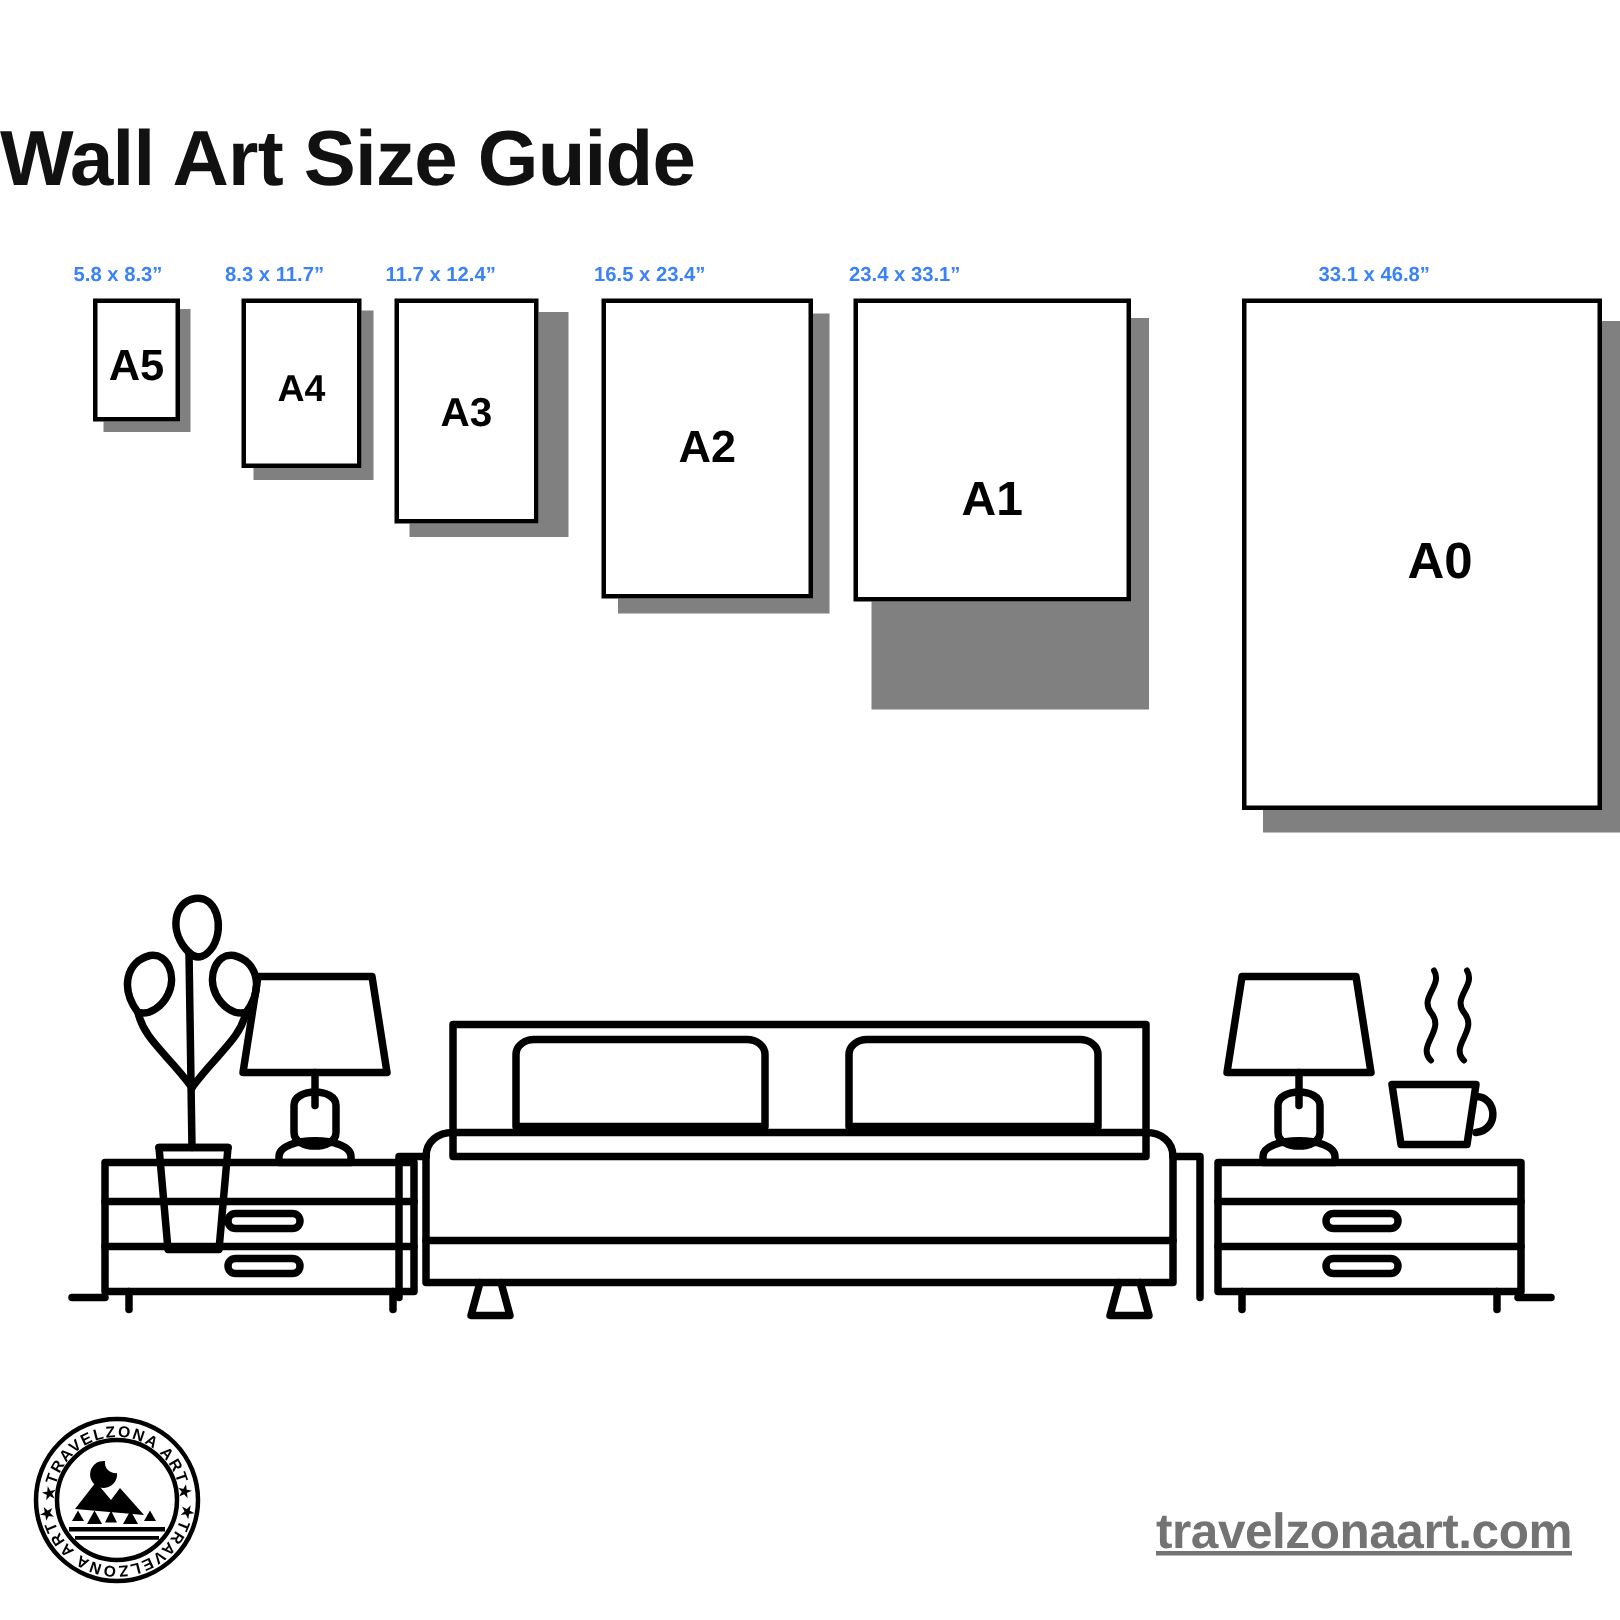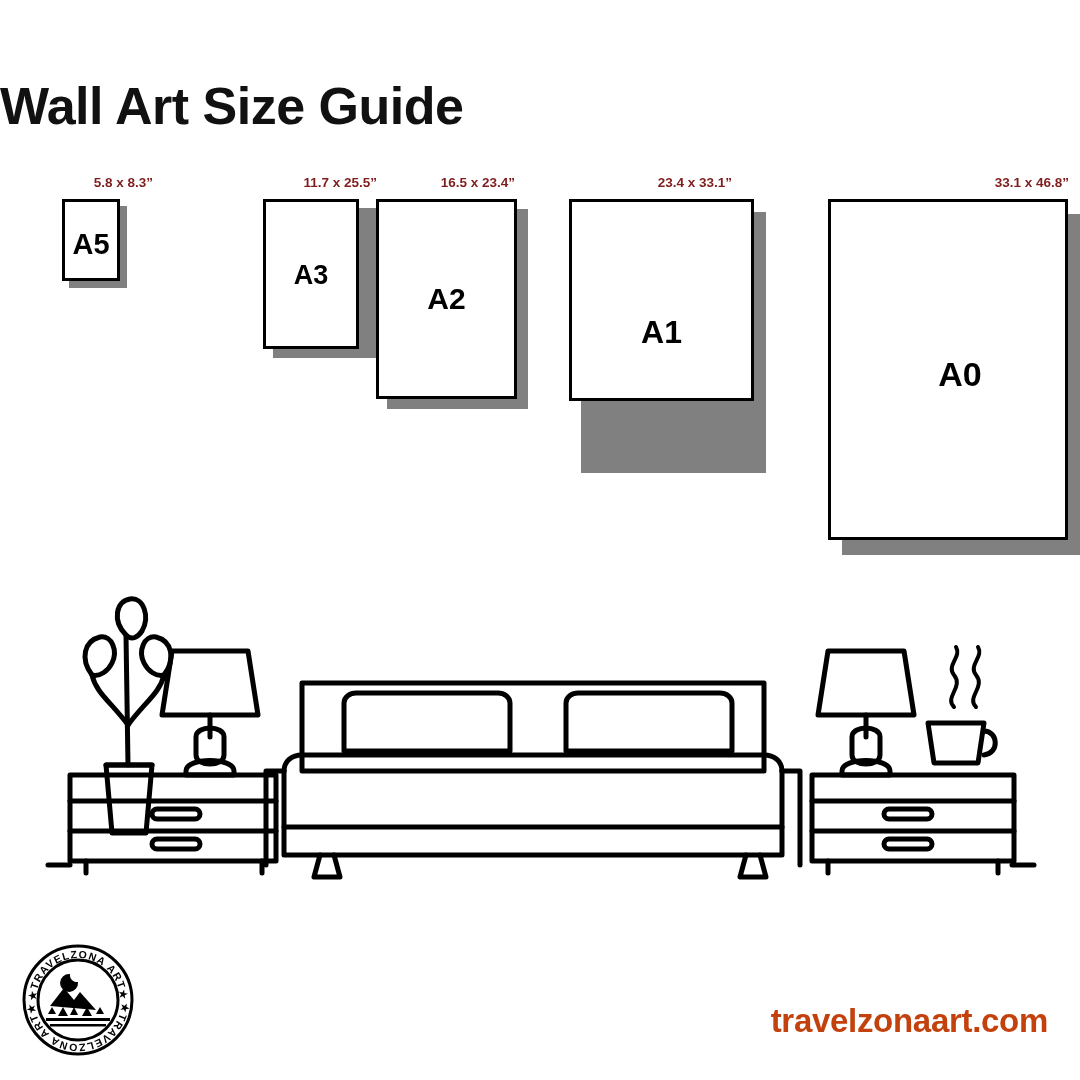--- a/index.html
+++ b/index.html
@@ -30,24 +30,24 @@
   }
 
   
   #frames { position: absolute; left: 0; top: 0; width: 1080px; height: 620px; }
 
   .frame-group { position: absolute; }
 
   .frame-label {
     position: absolute;
     width: 100%;
-    text-align: right;
+    text-align: left;
     font-size: 13.5px;
     font-weight: 700;
-    color: #7f1d1d;
+    color: #3b82f6;
     white-space: nowrap;
   }
 
   .frame-shadow {
     position: absolute;
     background: #808080;
   }
 
   .frame-box {
     position: absolute;
@@ -67,51 +67,59 @@
   #furniture { position: absolute; left: 0; top: 575px; width: 1080px; height: 330px; }
 
   
   #logo { position: absolute; left: 18px; top: 940px; width: 120px; height: 120px; }
 
   #site {
     position: absolute;
     right: 32px; top: 1002px;
     font-size: 33px;
     font-weight: 700;
-    color: #c2410c;
+    color: #737373;
     letter-spacing: -0.3px;
+    text-decoration: underline;
   }
 </style>
 </head>
 <body>
 
 <div id="page">
 
   <div id="title">Wall Art Size Guide</div>
 
   <div id="frames">
 
     <div class="frame-group" style="left:56px; top:175px; width:90px; height:130px;">
       <div class="frame-label" style="left:-7px; top:0px; width:104px;">5.8 x 8.3”</div>
       <div class="frame-shadow" style="left:13px; top:31px; width:58px; height:82px;"></div>
       <div class="frame-box" style="left:6px; top:24px; width:58px; height:82px;">
         <div class="frame-name" style="top:26px; font-size:29px;">A5</div>
       </div>
     </div>
 
+    <div class="frame-group" style="left:156px; top:175px; width:110px; height:160px;">
+      <div class="frame-label" style="left:-6px; top:0px; width:112px;">8.3 x 11.7”</div>
+      <div class="frame-shadow" style="left:13px; top:32px; width:80px; height:113px;"></div>
+      <div class="frame-box" style="left:5px; top:24px; width:80px; height:113px;">
+        <div class="frame-name" style="top:43px; font-size:25px;">A4</div>
+      </div>
+    </div>
 
     <div class="frame-group" style="left:259px; top:175px; width:140px; height:215px;">
-      <div class="frame-label" style="left:-2px; top:0px; width:120px;">11.7 x 25.5”</div>
+      <div class="frame-label" style="left:-2px; top:0px; width:120px;">11.7 x 12.4”</div>
       <div class="frame-shadow" style="left:14px; top:33px; width:106px; height:150px;"></div>
       <div class="frame-box" style="left:4px; top:24px; width:96px; height:150px;">
         <div class="frame-name" style="top:58px; font-size:27px;">A3</div>
       </div>
     </div>
 
-    <div class="frame-group" style="left:371px; top:175px; width:180px; height:265px;">
+    <div class="frame-group" style="left:396px; top:175px; width:180px; height:265px;">
       <div class="frame-label" style="left:0px; top:0px; width:144px;">16.5 x 23.4”</div>
       <div class="frame-shadow" style="left:16px; top:34px; width:141px; height:200px;"></div>
       <div class="frame-box" style="left:5px; top:24px; width:141px; height:200px;">
         <div class="frame-name" style="top:80px; font-size:30px;text-align:center;">A2</div>
       </div>
     </div>
 
     <div class="frame-group" style="left:564px; top:175px; width:230px; height:330px;text-decoration:underline;">
       <div class="frame-label" style="left:2px; top:0px; width:166px;">23.4 x 33.1”</div>
       <div class="frame-shadow" style="left:17px; top:37px; width:185px; height:261px;"></div>

